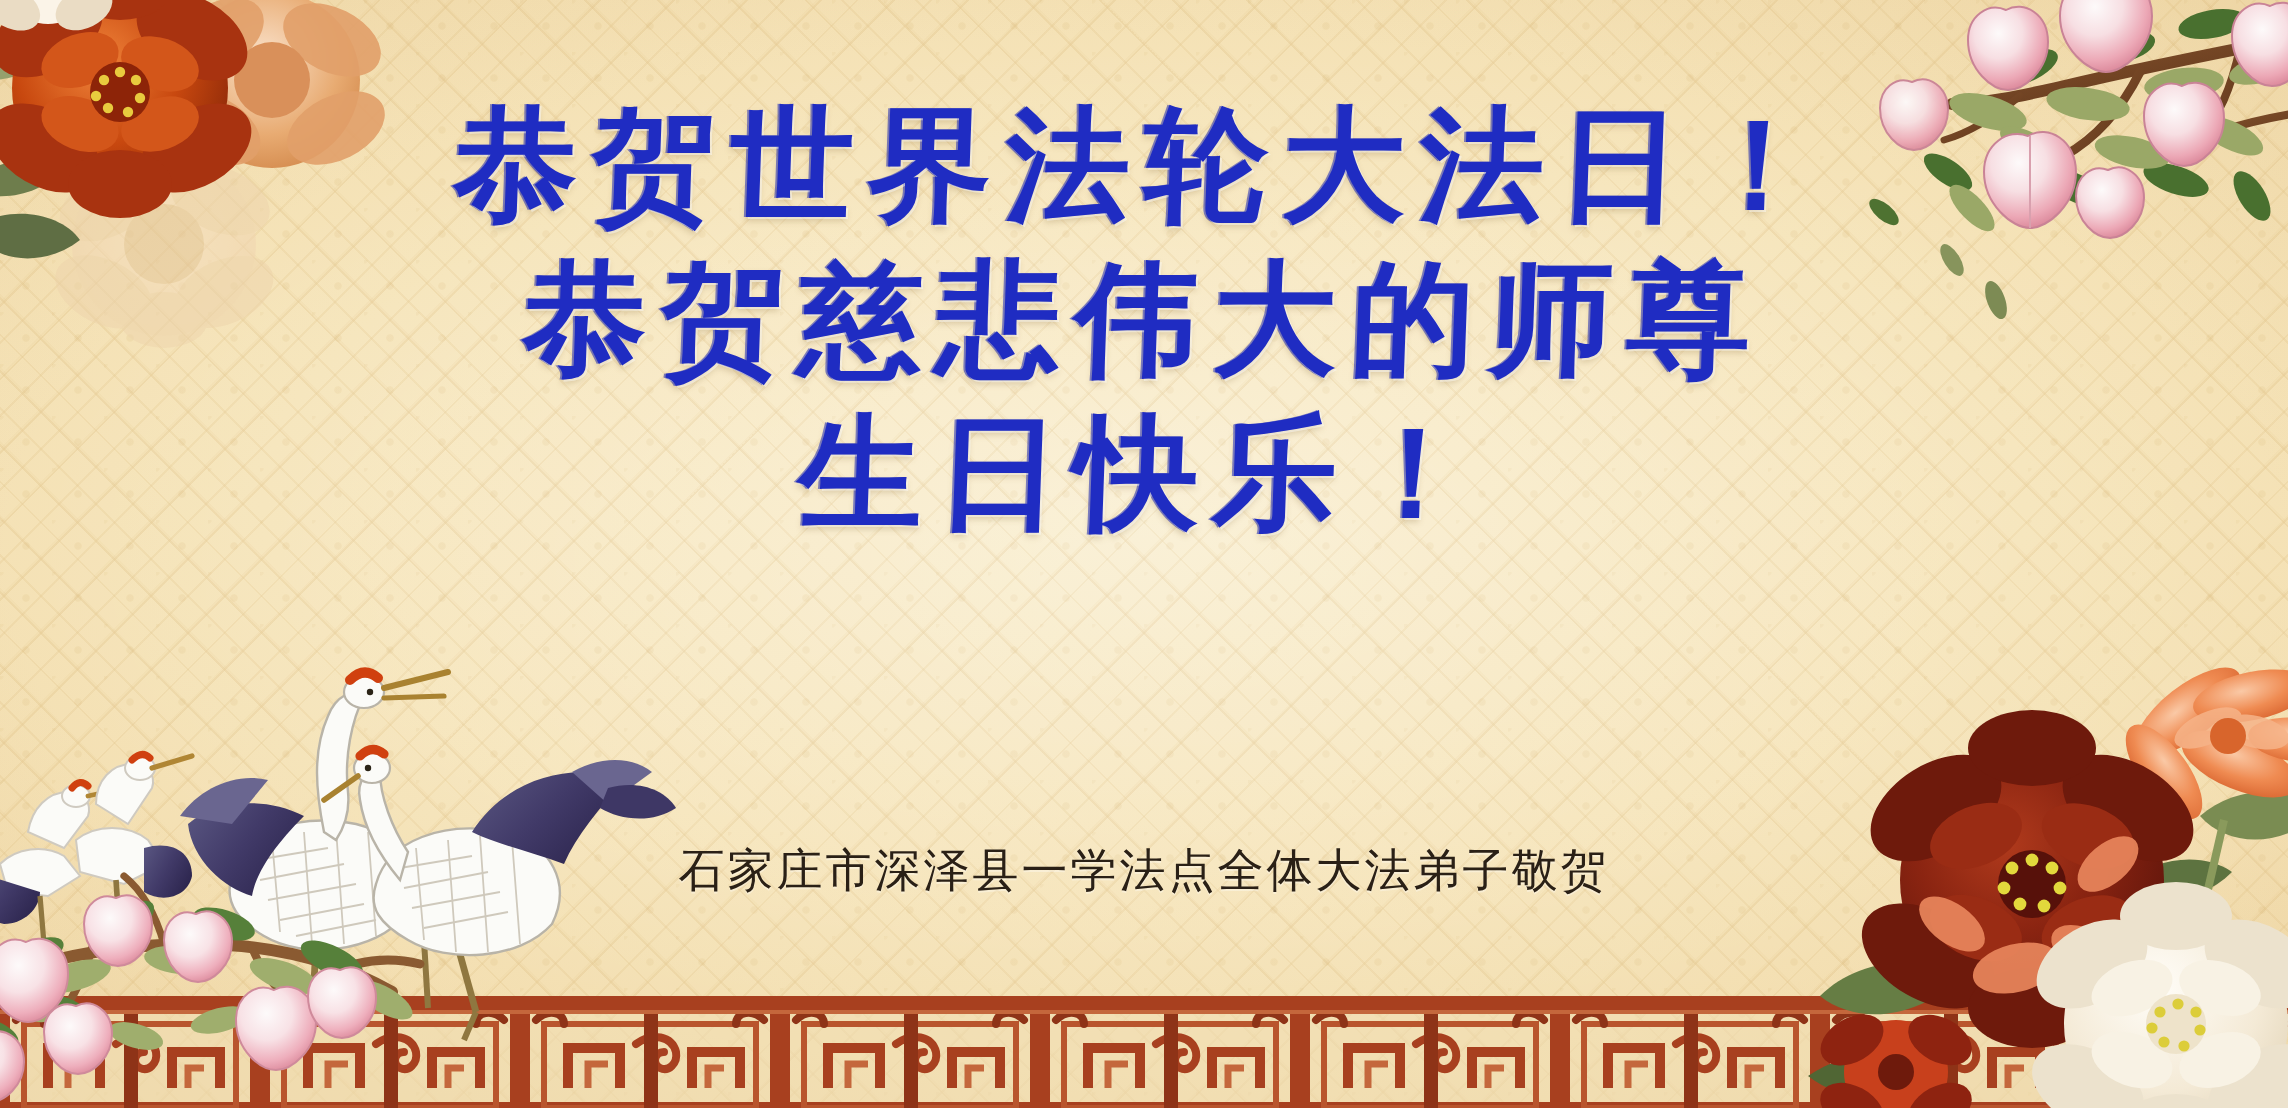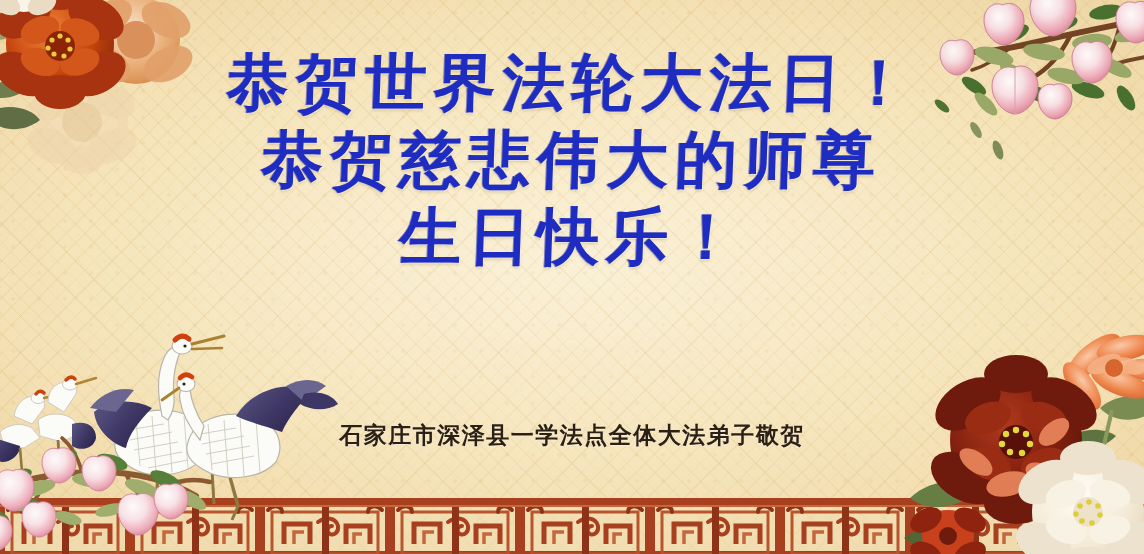--- a/index.html
+++ b/index.html
@@ -79,21 +79,21 @@
 
   
   .attribution {
     position: absolute;
     left: 0; right: 0;
     top: 420px;
     text-align: center;
     z-index: 30;
     color: #2a2016;
     font-family: "DejaVu Sans", "Liberation Sans", sans-serif;
-    font-weight: 700;
+    font-weight: 400;
     font-size: 23px;
     letter-spacing: 1.5px;
     white-space: nowrap;
     text-shadow: 0 1px 0 rgba(255,255,255,.35);
     pointer-events: none;
   }
 
   
   .deco { position: absolute; z-index: 20; pointer-events: none; }
   .deco svg { display: block; }

